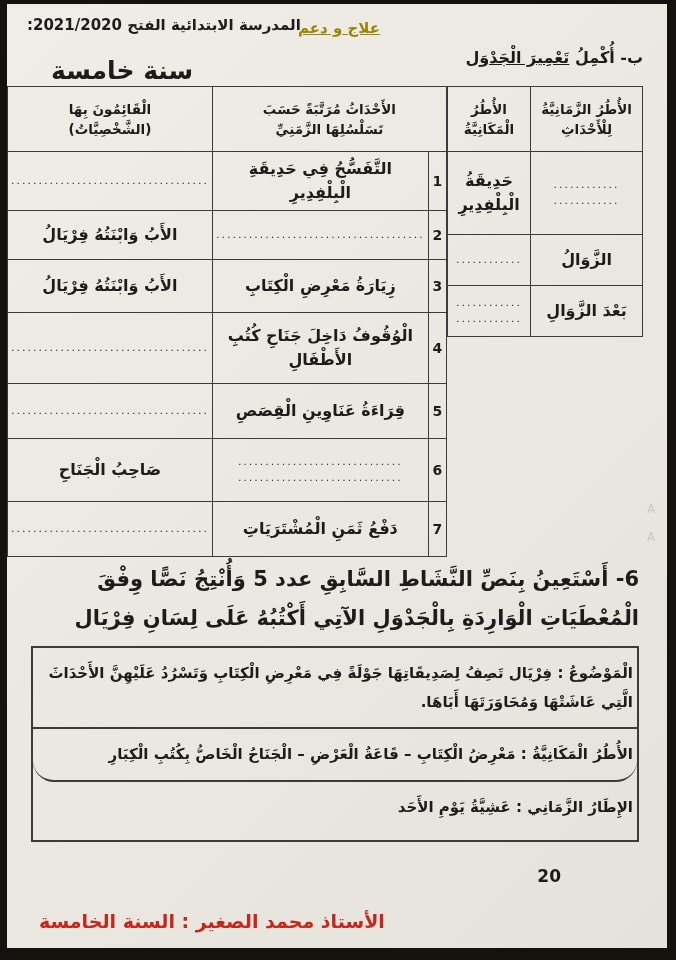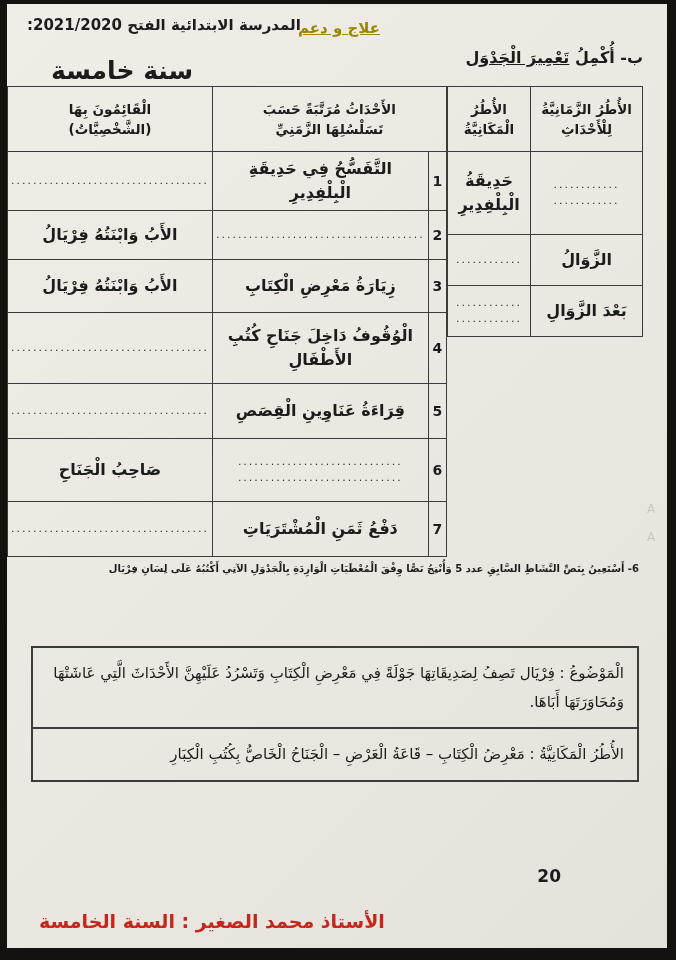--- a/index.html
+++ b/index.html
@@ -46,29 +46,29 @@
   .tblB tr:nth-child(3) td{height:44px;}
   .tblB tr:nth-child(4) td{height:48px;}
   .tblB tr:nth-child(5) td{height:66px;}
   .tblB tr:nth-child(6) td{height:50px;}
   .tblB tr:nth-child(7) td{height:58px;}
   .tblB tr:nth-child(8) td{height:50px;}
   td.num{font-weight:bold;font-size:14px;}
   td.dots{font-size:11px;letter-spacing:2px;font-weight:400;color:#2e2e2e;}
   .task6{
     position:absolute;top:556px;right:28px;width:610px;
-    font-size:10px;font-weight:bold;line-height:1.85;text-align:right;
+    font-size:21px;font-weight:bold;line-height:1.85;text-align:right;
   }
   .brief{
     position:absolute;top:642px;right:28px;width:604px;
     border:2px solid #3b3b3b;background:transparent;
   }
   .brow{
-    border-bottom:2px solid #3b3b3b;padding:11px 13px;
-    font-size:15px;font-weight:400;line-height:1.9;text-align:right;
+    border-bottom:2px solid #3b3b3b;padding:11px 4px;
+    font-size:15px;font-weight:700;line-height:1.9;text-align:right;
   }
   .brow:last-child{border-bottom:none;}
   .brow:nth-child(1){min-height:50px;}
   .brow:nth-child(2){min-height:28px;border-radius:21px;}
   .brow:nth-child(3){min-height:36px;}
   .pagenum{position:absolute;top:862px;right:106px;font-size:17px;font-weight:600;}
   .footer{
     position:absolute;top:906px;left:32px;white-space:nowrap;
     color:#c5271d;font-weight:bold;font-size:19px;
   }
@@ -177,20 +177,21 @@
     </tbody>
       </table>
 
   </div>
 
   <div class="task6">6- أَسْتَعِينُ بِنَصِّ النَّشَاطِ السَّابِقِ عدد 5 وَأُنْتِجُ نَصًّا وِفْقَ الْمُعْطَيَاتِ الْوَارِدَةِ بِالْجَدْوَلِ الآتِي أَكْتُبُهُ عَلَى لِسَانِ فِرْيَال</div>
 
   <div class="brief">
     <div class="brow">الْمَوْضُوعُ : فِرْيَال تَصِفُ لِصَدِيقَاتِهَا جَوْلَةً فِي مَعْرِضِ الْكِتَابِ وَتَسْرُدُ عَلَيْهِنَّ الأَحْدَاثَ الَّتِي عَاشَتْهَا وَمُحَاوَرَتَهَا أَبَاهَا.</div>
     <div class="brow">الأُطُرُ الْمَكَانِيَّةُ : مَعْرِضُ الْكِتَابِ – قَاعَةُ الْعَرْضِ – الْجَنَاحُ الْخَاصُّ بِكُتُبِ الْكِبَارِ</div>
+    <div class="brow">الإِطَارُ الزَّمَانِي : عَشِيَّةُ يَوْمِ الأَحَد</div>
   </div>
 
   <div class="pagenum">20</div>
   <div class="footer">الأستاذ  محمد الصغير : السنة الخامسة</div>
   <div class="watermark">A
 A</div>
 
 </div>
 
 </body></html>

